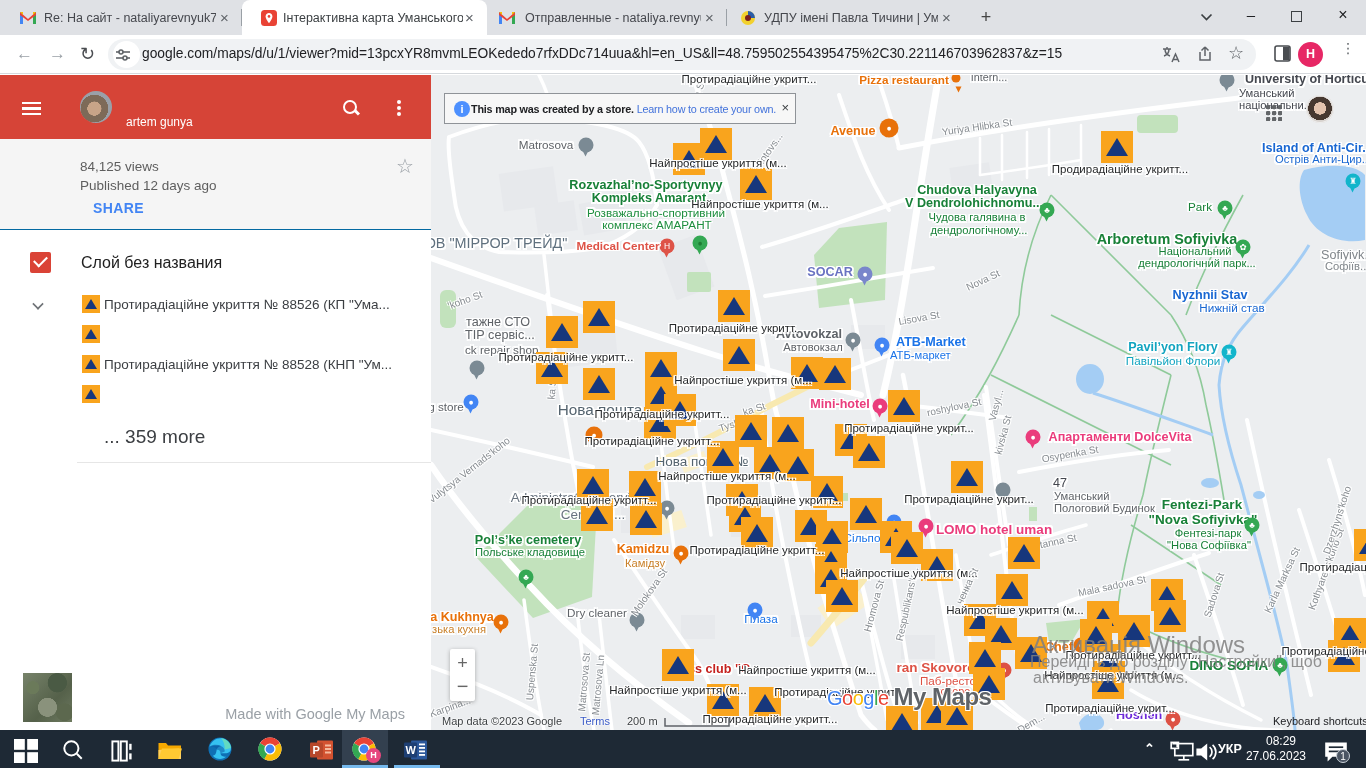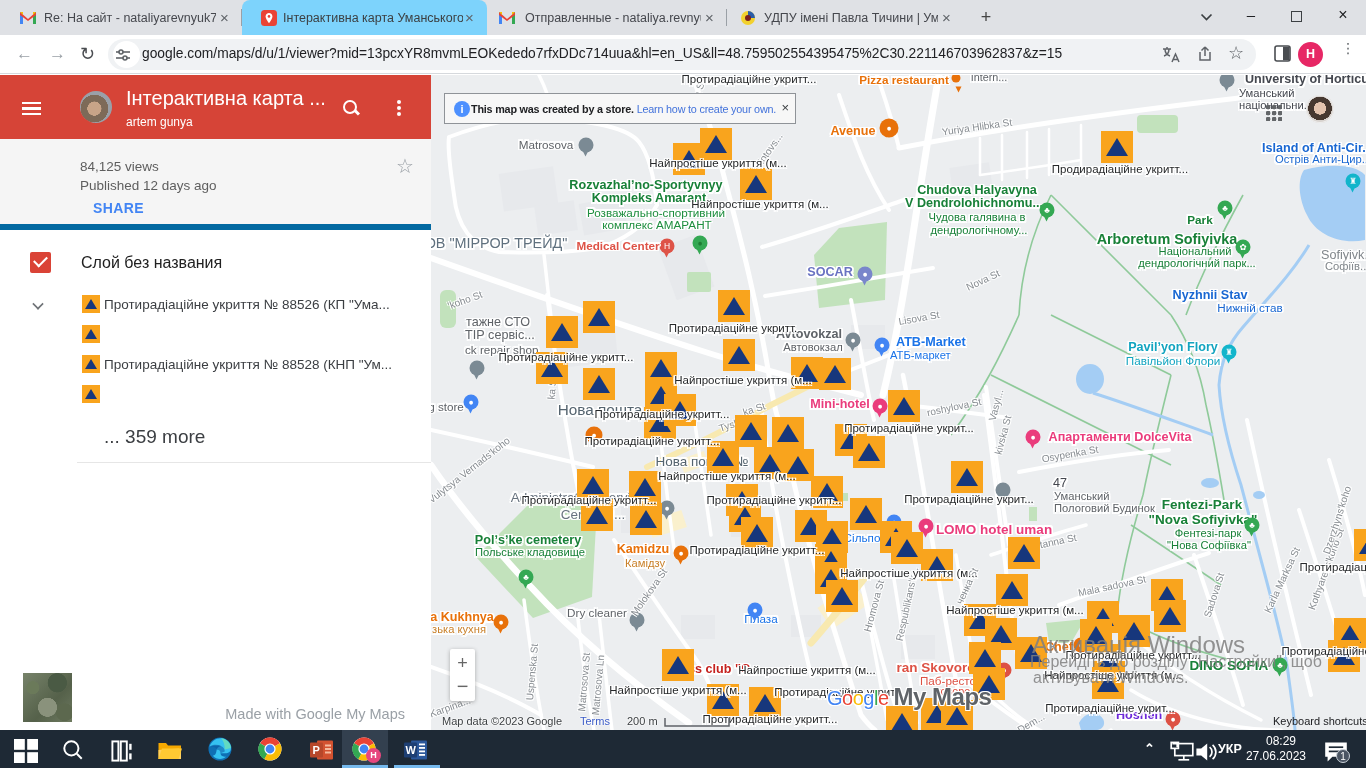--- a/index.html
+++ b/index.html
@@ -2,21 +2,21 @@
 <html><head><meta charset="utf-8"><title>Інтерактивна карта Уманського</title>
 <style>
 *{margin:0;padding:0;box-sizing:border-box}
 html,body{width:1366px;height:768px;overflow:hidden;font-family:"Liberation Sans",sans-serif}
 body{position:relative;background:#fff}
 
 #tabbar{position:absolute;left:0;top:0;width:1366px;height:35px;background:#dfe1e5}
 .tab{position:absolute;top:0;height:35px;font-size:12.5px;color:#45474d;white-space:nowrap;overflow:hidden}
 .tab .tt{position:absolute;left:36px;top:11px;right:24px;overflow:hidden}
 .tab .tx{position:absolute;right:8px;top:10px;width:15px;height:15px;color:#5f6368;font-size:15px;line-height:15px;text-align:center}
-.tab.active{background:#7dd3fc;border-radius:8px 8px 0 0;color:#3c4043}
+.tab.active{background:#ffffff;border-radius:8px 8px 0 0;color:#3c4043}
 .favic{position:absolute;left:14px;top:10px;width:16px;height:16px}
 .tsep{position:absolute;top:9px;width:1px;height:17px;background:#9aa0a6}
 #newtab{position:absolute;left:976px;top:8px;width:20px;height:20px;color:#444;font-size:18px;line-height:19px;text-align:center}
 .wbtn{position:absolute;top:0;height:33px;width:46px;color:#202124;text-align:center;line-height:30px;font-size:15px}
 
 #toolbar{position:absolute;left:0;top:35px;width:1366px;height:39px;background:#fff;border-bottom:1px solid #d6d9dd}
 .nav{position:absolute;top:42px;color:#5f6368;font-size:17px}
 #omni{position:absolute;left:108px;top:39px;width:1148px;height:31px;border-radius:16px;background:#f0f2f4}
 #url{position:absolute;left:142px;top:46px;width:925px;overflow:hidden;white-space:nowrap;font-size:13.8px;color:#202124}
 .oicon{position:absolute;top:45px;color:#5f6368}
@@ -26,21 +26,21 @@
 #sbhead{position:absolute;left:0;top:0;width:431px;height:64px;background:#d64437}
 #burger{position:absolute;left:22px;top:27px;width:19px;height:13px;border-top:2.5px solid #fff;border-bottom:2.5px solid #fff}
 #burger:before{content:"";position:absolute;left:0;top:3px;width:19px;height:2.5px;background:#fff}
 #sbava{position:absolute;left:80px;top:16px;width:32px;height:32px;border-radius:50%;background:radial-gradient(circle at 45% 55%,#c8a488 0 28%,#7d6a58 29% 55%,#9aa0a8 56% 75%,#6b7482 76%);}
 #sbtitle{position:absolute;left:126px;top:12px;width:236px;font-size:20px;font-weight:normal;color:#fff;white-space:nowrap;overflow:hidden}
 #sbsub{position:absolute;left:126px;top:40px;font-size:12px;font-weight:normal;color:#fff}
 #sbsearch{position:absolute;left:342px;top:24px;width:18px;height:18px}
 #sbsearch:before{content:"";position:absolute;left:1px;top:1px;width:10px;height:10px;border:2px solid #fff;border-radius:50%}
 #sbsearch:after{content:"";position:absolute;left:12px;top:12px;width:6px;height:2.5px;background:#fff;transform:rotate(45deg)}
 #sbdots{position:absolute;left:397px;top:25px;width:4px;height:4px;border-radius:50%;background:#fff;box-shadow:0 6px 0 #fff,0 12px 0 #fff}
-#sbstats{position:absolute;left:0;top:64px;width:431px;height:91px;background:#f5f5f5;border-bottom:6px solid #0369a1}
+#sbstats{position:absolute;left:0;top:64px;width:431px;height:91px;background:#f5f5f5;border-bottom:1px solid #0369a1}
 #sbstats .v{position:absolute;left:80px;top:20px;font-size:13.5px;color:#5e5e5e}
 #sbstats .p{position:absolute;left:80px;top:39px;font-size:13.5px;color:#5e5e5e}
 #sbstats .s{position:absolute;left:93px;top:61px;font-size:14px;font-weight:bold;color:#4285f4;letter-spacing:.4px}
 #sbstar{position:absolute;left:396px;top:15px;font-size:20px;color:#9aa0a6}
 #cbx{position:absolute;left:30px;top:177px;width:21px;height:21px;background:#da4336;border-radius:2px}
 #cbx:before{content:"";position:absolute;left:4px;top:4px;width:11px;height:6px;border-left:2.5px solid #fff;border-bottom:2.5px solid #fff;transform:rotate(-45deg)}
 #layname{position:absolute;left:81px;top:179px;font-size:16px;color:#212121}
 #chev{position:absolute;left:33px;top:224px;width:10px;height:10px}
 #chev:before{content:"";position:absolute;left:0;top:0;width:8px;height:8px;border-right:2px solid #6f7377;border-bottom:2px solid #6f7377;transform:rotate(45deg) scale(.8)}
 .li{position:absolute;left:104px;width:310px;font-size:13.5px;color:#3b3e42;white-space:nowrap;overflow:hidden}
@@ -183,21 +183,20 @@
 <svg class="oicon" style="left:1274px;top:45px" width="17" height="17" viewBox="0 0 17 17">
     <rect x="1" y="1" width="15" height="15" rx="2" fill="none" stroke="#4a4d51" stroke-width="1.6"></rect>
     <rect x="9" y="1.8" width="6.4" height="13.4" fill="#4a4d51"></rect>
   </svg>
 <div id="avatar">H</div>
 <div class="nav" style="left:1341px;top:40px;font-size:14px">⋮</div>
 <div id="sidebar">
     <div id="sbhead">
       <div id="burger"></div>
       <div id="sbava"></div>
-      <div id="sbtitle">Інтерактивна карта ...</div>
       <div id="sbsub">artem gunya</div>
       <div id="sbsearch"></div>
       <div id="sbdots"></div>
     </div>
     <div id="sbstats">
       <span class="v">84,125 views</span>
       <span class="p">Published 12 days ago</span>
       <span class="s">SHARE</span>
       <span id="sbstar">☆</span>
     </div>
@@ -352,32 +351,32 @@
     <span class="pl" style="left:831px;top:73px;color:#1967d2;font-size:12.6px;font-weight:bold;transform:translate(0,-50%)">Island of Anti-Cir...</span>
     <span class="pl" style="left:844px;top:84px;color:#1967d2;font-size:11.2px;transform:translate(0,-50%)">Острів Анти-Цир...</span>
     <span class="pin" style="left:922px;top:106px;background:#12b5cb;color:#12b5cb"></span>
     <span class="pg" style="left:922px;top:106px;color:#fff">♜</span>
     <span class="pl" style="left:546px;top:115px;color:#188038;font-size:12.6px;font-weight:bold">Chudova Halyavyna</span>
     <span class="pl" style="left:543px;top:128px;color:#188038;font-size:12.6px;font-weight:bold">V Dendrolohichnomu...</span>
     <span class="pl" style="left:546px;top:142px;color:#188038;font-size:11.2px">Чудова галявина в</span>
     <span class="pl" style="left:548px;top:155px;color:#188038;font-size:11.2px">дендрологічному...</span>
     <span class="pin" style="left:616px;top:135px;background:#34a853;color:#34a853"></span>
     <span class="pg" style="left:616px;top:135px;color:#fff">♣</span>
-    <span class="pl" style="left:769px;top:144px;color:#188038;font-size:11.7px;font-weight:bold">Park</span>
+    <span class="pl" style="left:769px;top:131px;color:#188038;font-size:11.7px;font-weight:normal">Park</span>
     <span class="pin" style="left:794px;top:133px;background:#34a853;color:#34a853"></span>
     <span class="pg" style="left:794px;top:133px;color:#fff">♣</span>
     <span class="pl" style="left:736px;top:164px;color:#188038;font-size:14.4px;font-weight:bold">Arboretum Sofiyivka</span>
     <span class="pl" style="left:764px;top:176px;color:#188038;font-size:11.2px">Національний</span>
     <span class="pl" style="left:766px;top:188px;color:#188038;font-size:11.2px">дендрологічний парк...</span>
     <span class="pin" style="left:812px;top:172px;background:#34a853;color:#34a853"></span>
     <span class="pg" style="left:812px;top:172px;color:#fff">✿</span>
     <span class="pl" style="left:890px;top:180px;color:#80868b;font-size:12.6px;transform:translate(0,-50%)">Sofiyivk...</span>
     <span class="pl" style="left:894px;top:191px;color:#80868b;font-size:11.2px;transform:translate(0,-50%)">Софіїв...</span>
     <span class="pl" style="left:779px;top:220px;color:#1967d2;font-size:12.6px;font-weight:bold">Nyzhnii Stav</span>
-    <span class="pl" style="left:819px;top:232px;color:#1967d2;font-size:11.7px">Нижній став</span>
+    <span class="pl" style="left:801px;top:232px;color:#1967d2;font-size:11.7px">Нижній став</span>
     <span class="pl" style="left:742px;top:272px;color:#12a4c0;font-size:12.6px;font-weight:bold">Pavilʼyon Flory</span>
     <span class="pl" style="left:742px;top:285px;color:#12a4c0;font-size:11.7px">Павільйон Флори</span>
     <span class="pin" style="left:798px;top:277px;background:#12b5cb;color:#12b5cb"></span>
     <span class="pg" style="left:798px;top:277px;color:#fff">♜</span>
     <span class="pin" style="left:451px;top:270px;background:#4285f4;color:#4285f4"></span>
     <span class="pg" style="left:451px;top:270px;color:#fff">●</span>
     <span class="pl" style="left:465px;top:267px;color:#1a73e8;font-size:12.6px;font-weight:bold;transform:translate(0,-50%)">ATB-Market</span>
     <span class="pl" style="left:459px;top:280px;color:#1a73e8;font-size:11.2px;transform:translate(0,-50%)">АТБ-маркет</span>
     <span class="pin" style="left:449px;top:331px;background:#ea3c7c;color:#ea3c7c"></span>
     <span class="pg" style="left:449px;top:331px;color:#fff">●</span>

